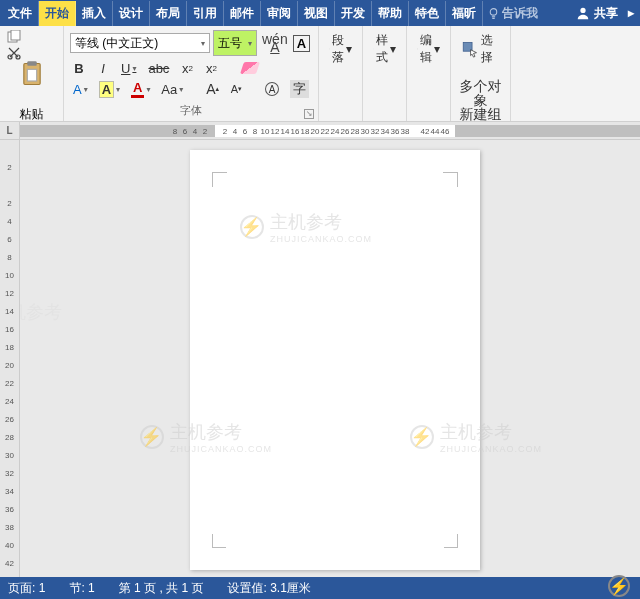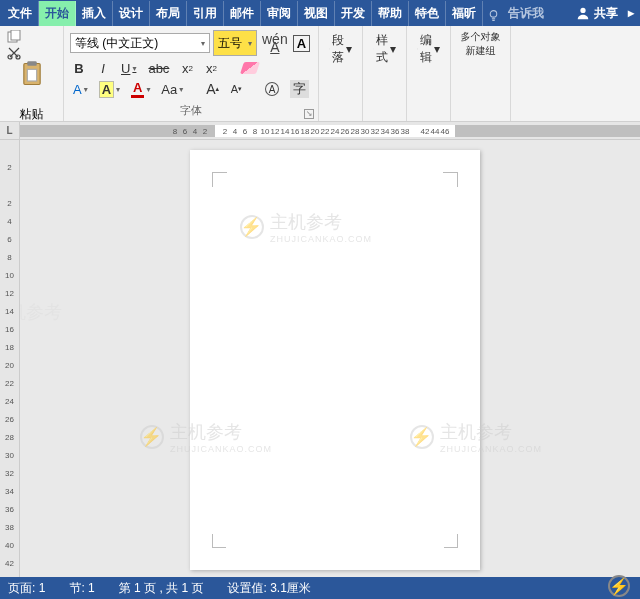--- a/index.html
+++ b/index.html
@@ -1,41 +1,41 @@
 <!DOCTYPE html>
 <html><head>
 <meta charset="utf-8">
 <style>
   * { box-sizing: border-box; margin: 0; padding: 0; }
   body { font-family: "Microsoft YaHei", "SimSun", sans-serif; font-size: 12px; background: #fff; width: 640px; height: 599px; overflow: hidden; position: relative; }
   
   .titlebar { background: #2b579a; height: 26px; display: flex; align-items: center; color: #fff; padding: 0 2px; font-weight: bold; }
   .tab { padding: 4px 6px; cursor: pointer; border-right: 1px solid rgba(255,255,255,.25); font-size: 12px; }
-  .tab.active { background: #86efac; color: #2b579a; }
-  .tellme-box { display:flex; align-items:flex-end; gap:8px; margin-left:4px; color:#cdd9eb; opacity:.85;}
+  .tab.active { background: #fde047; color: #2b579a; }
+  .tellme-box { display:flex; align-items:center; gap:2px; margin-left:4px; color:#cdd9eb; opacity:.85;}
   .tellme-box svg { width:13px; height:13px; }
   .share { margin-left:auto; display:flex; align-items:center; gap:4px; padding:0 6px;justify-content:center; }
   .share svg { width:14px; height:14px; }
   .title-arrow { padding: 0 4px; color:#fff; }
 
   .ribbon { background: #f3f3f3; border-bottom: 1px solid #d0d0d0; height: 96px; display: flex; }
   .group { border-right: 1px solid #d8d8d8; display:flex; flex-direction:column; justify-content:space-between; padding:4px 6px 0 6px; position:relative; }
   .group-label { text-align:center; font-size:11px; color:#666; padding:2px 0 3px 0; position:relative; }
   .group-label .dialog-launcher { position:absolute; right:-2px; bottom:2px; width:10px; height:10px; border:1px solid #999; font-size:8px; line-height:8px; color:#888; text-align:center;}
   
   
   .clip-top { display:flex; gap:6px; align-items:flex-start;}
   .clip-copy { display:flex; flex-direction:column; gap:2px; align-items:center;}
   .paste { display:flex; flex-direction:column; align-items:center; gap:18px; }
   .paste-icon { width:28px; height:28px;}
   
   
   .font-top { display:flex; gap:3px; align-items:center;}
   .font-name { border:1px solid #aaa; background:#fff; height:20px; width:140px; display:flex; align-items:center; padding:0 4px; font-size:12px; justify-content:space-between;}
-  .font-size { border:1px solid #aaa; background:#fde047; height:20px; width:44px; display:flex; align-items:center; padding:12px 4px; font-size:12px; justify-content:space-between;}
+  .font-size { border:1px solid #aaa; background:#bef264; height:20px; width:44px; display:flex; align-items:center; padding:12px 4px; font-size:12px; justify-content:space-between;}
   .wen-box { display:flex; flex-direction:column; align-items:center; font-size:14px; line-height:8px; color:#444; border:1px solid transparent; padding:1px;}
   .boxed-a { border:1px solid #555; padding:0 3px; font-weight:bold; font-size:13px;}
   .font-mid { display:flex; gap:6px; align-items:center; margin-top:3px;}
   .btn { padding:2px 3px; display:inline-flex; align-items:center; justify-content:center; min-width:18px; height:18px; font-size:13px; color:#333;}
   .underline { text-decoration: underline; }
   .font-bot { display:flex; gap:5px; align-items:center; margin-top:3px;}
   .hl { background:#ffff80; border:1px solid #bba; padding:0 2px; font-weight:bold;}
   
   .big-btn { display:flex; flex-direction:row; align-items:center; gap:2px; padding:2px 4px; }
   .big-btn svg { width:22px; height:22px; }
@@ -222,21 +222,28 @@
           <circle cx="10" cy="10" r="6"></circle>
           <line x1="15" y1="15" x2="21" y2="21"></line>
         </svg>
       <span>编辑</span>
         <span class="dd">▾</span>
     </div>
     <div class="group-label"></div>
   </div>
 
   <div class="group" style="width:60px">
-    <div style="text-align:center; font-size:10px; color:#333; line-height:14px">
+    <div class="big-btn">
+      <svg viewBox="0 0 24 24">
+          <rect x="3" y="3" width="12" height="12" fill="#6a8bb5" stroke="#3a5a8a"></rect>
+          <path d="M13 13 L21 17 L17 18 L19 22 L17 23 L15 19 L13 21 Z" fill="#fff" stroke="#333"></path>
+        </svg>
+      <span>选择</span>
+    </div>
+    <div style="text-align:center; font-size:14px; color:#333; line-height:14px">
       <div>多个对象</div>
       <div>新建组</div>
     </div>
   </div>
 </div>
 
 <div class="workspace">
   <div class="corner">L</div>
   <div class="hruler-wrap">
     <div class="hruler-bg"></div>

